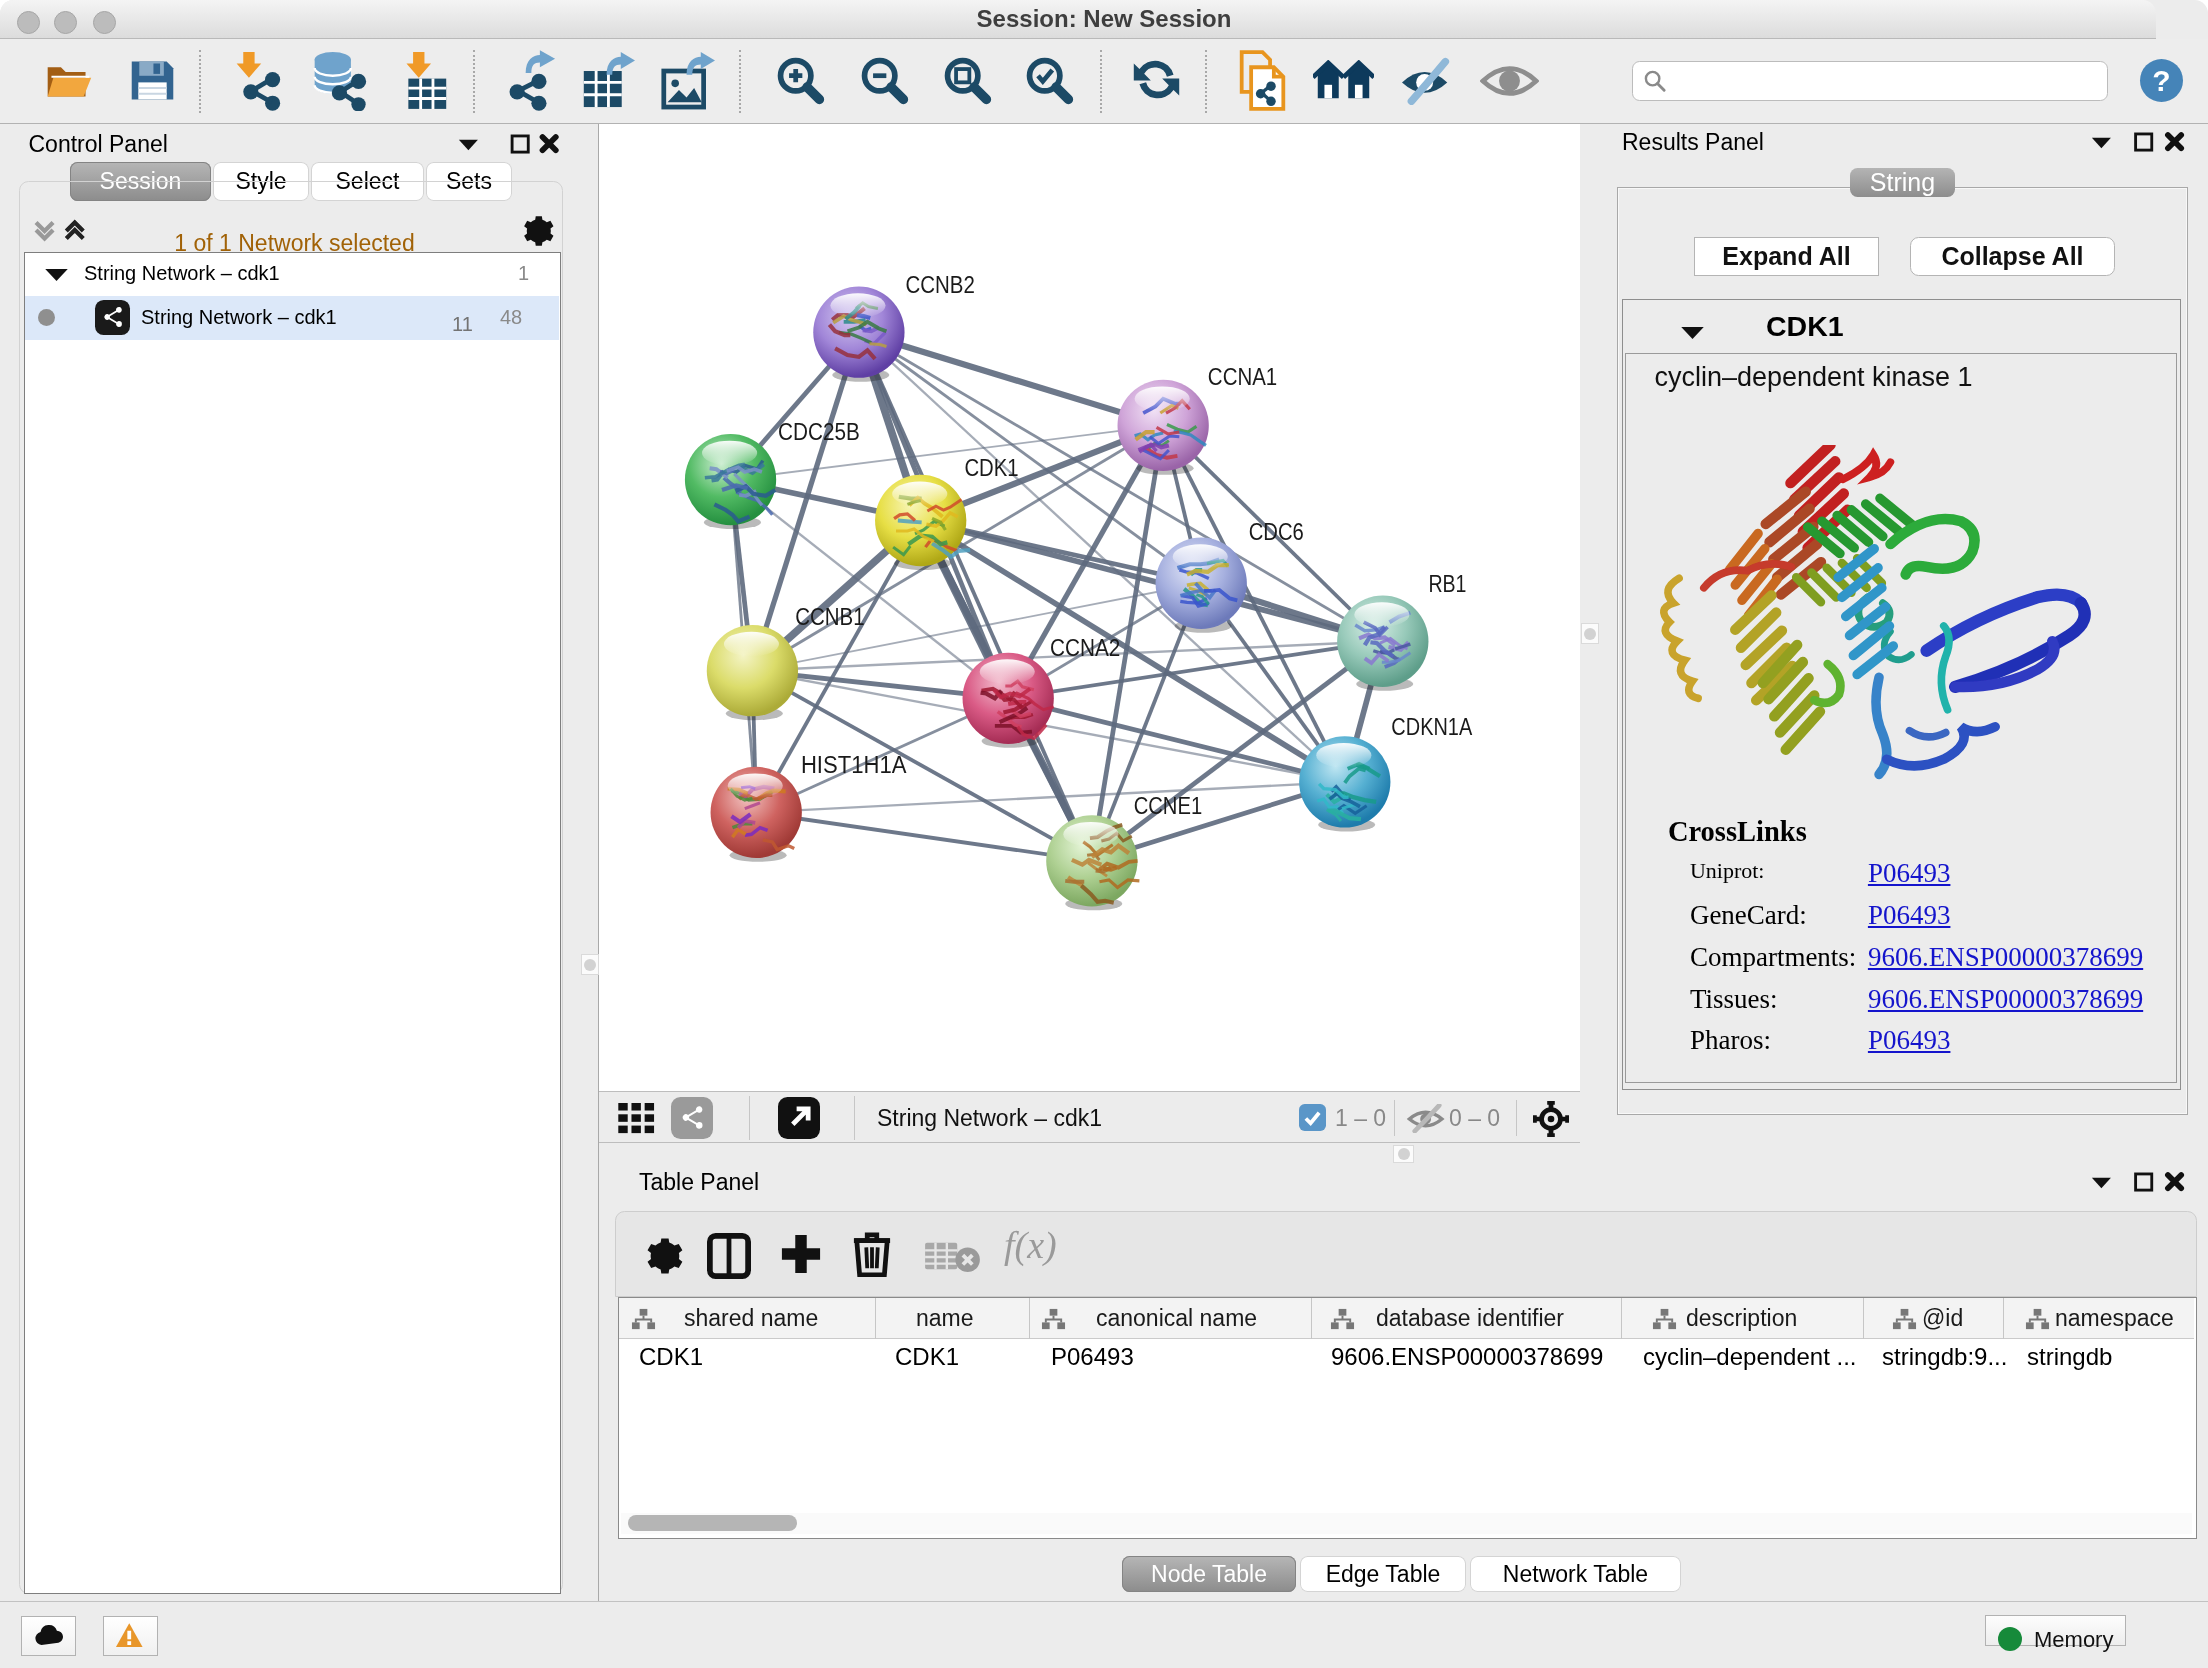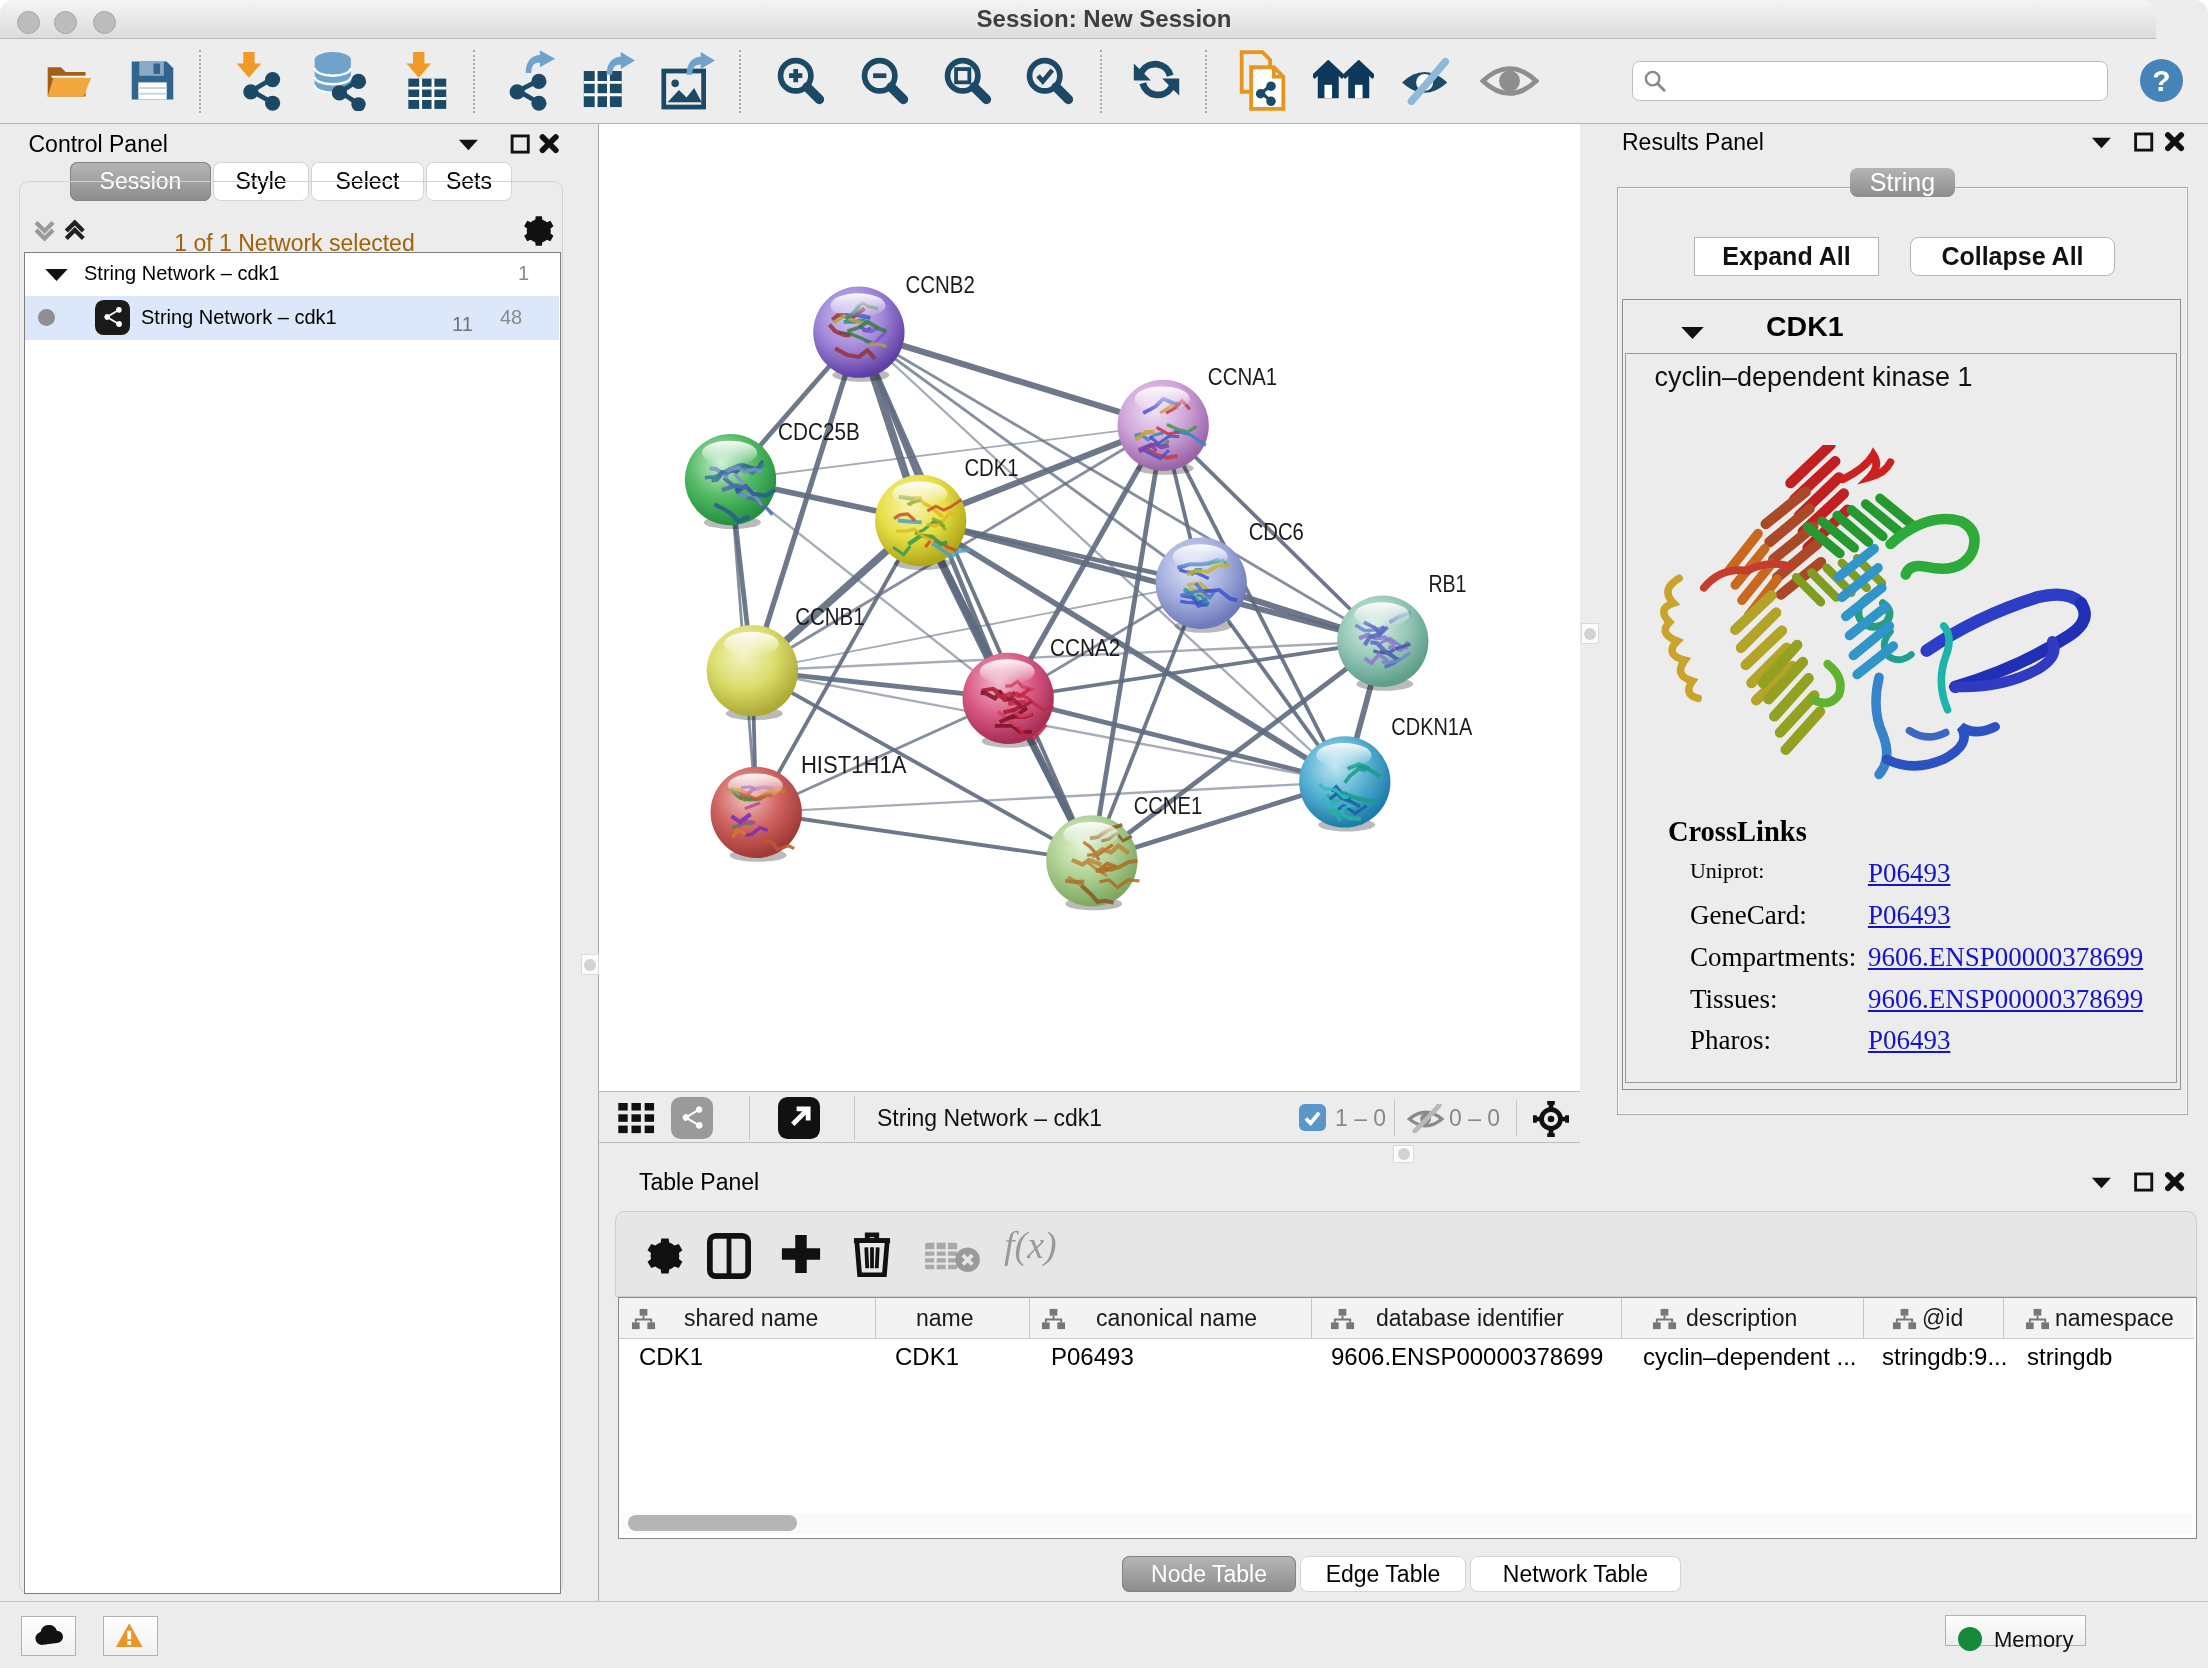--- a/index.html
+++ b/index.html
@@ -839,20 +839,20 @@
       <path d="M9 22 a7 7 0 0 1 -1 -13.8 a9 9 0 0 1 17.4 -1.2 a6.5 6.5 0 0 1 1.6 12.8 z" fill="#111"></path>
     </svg>
   </div>
   <div class="abs" style="left:103px;top:14.3px;width:55px;height:40px;background:linear-gradient(#ffffff,#f0f0f0);border:1.9px solid #b2b2b2;box-sizing:border-box;">
     <svg class="abs" style="left:11.4px;top:4.8px;" width="28.5" height="27" viewBox="0 0 30 28">
       <path d="M15 1 L29 26 L1 26 Z" fill="#e8962a"></path>
       <rect x="13" y="9" width="4" height="9" fill="#fff"></rect>
       <rect x="13" y="20" width="4" height="4" fill="#fff"></rect>
     </svg>
   </div>
-  <div class="abs" style="left:1945px;top:13.3px;width:141px;height:31px;background:linear-gradient(#fdfdfd,#ededed);border:1.9px solid #b2b2b2;box-sizing:border-box;">
+  <div class="abs" style="left:1985px;top:13.3px;width:141px;height:31px;background:linear-gradient(#fdfdfd,#ededed);border:1.9px solid #b2b2b2;box-sizing:border-box;">
     <div class="abs" style="left:12.4px;top:10.5px;width:24px;height:24px;border-radius:50%;background:#168a3a;"></div>
     <div class="abs" style="left:48px;top:10.5px;font-size:22px;color:#111;">Memory</div>
   </div>
 </div>
 
 </div>
 
 
 </body></html>

